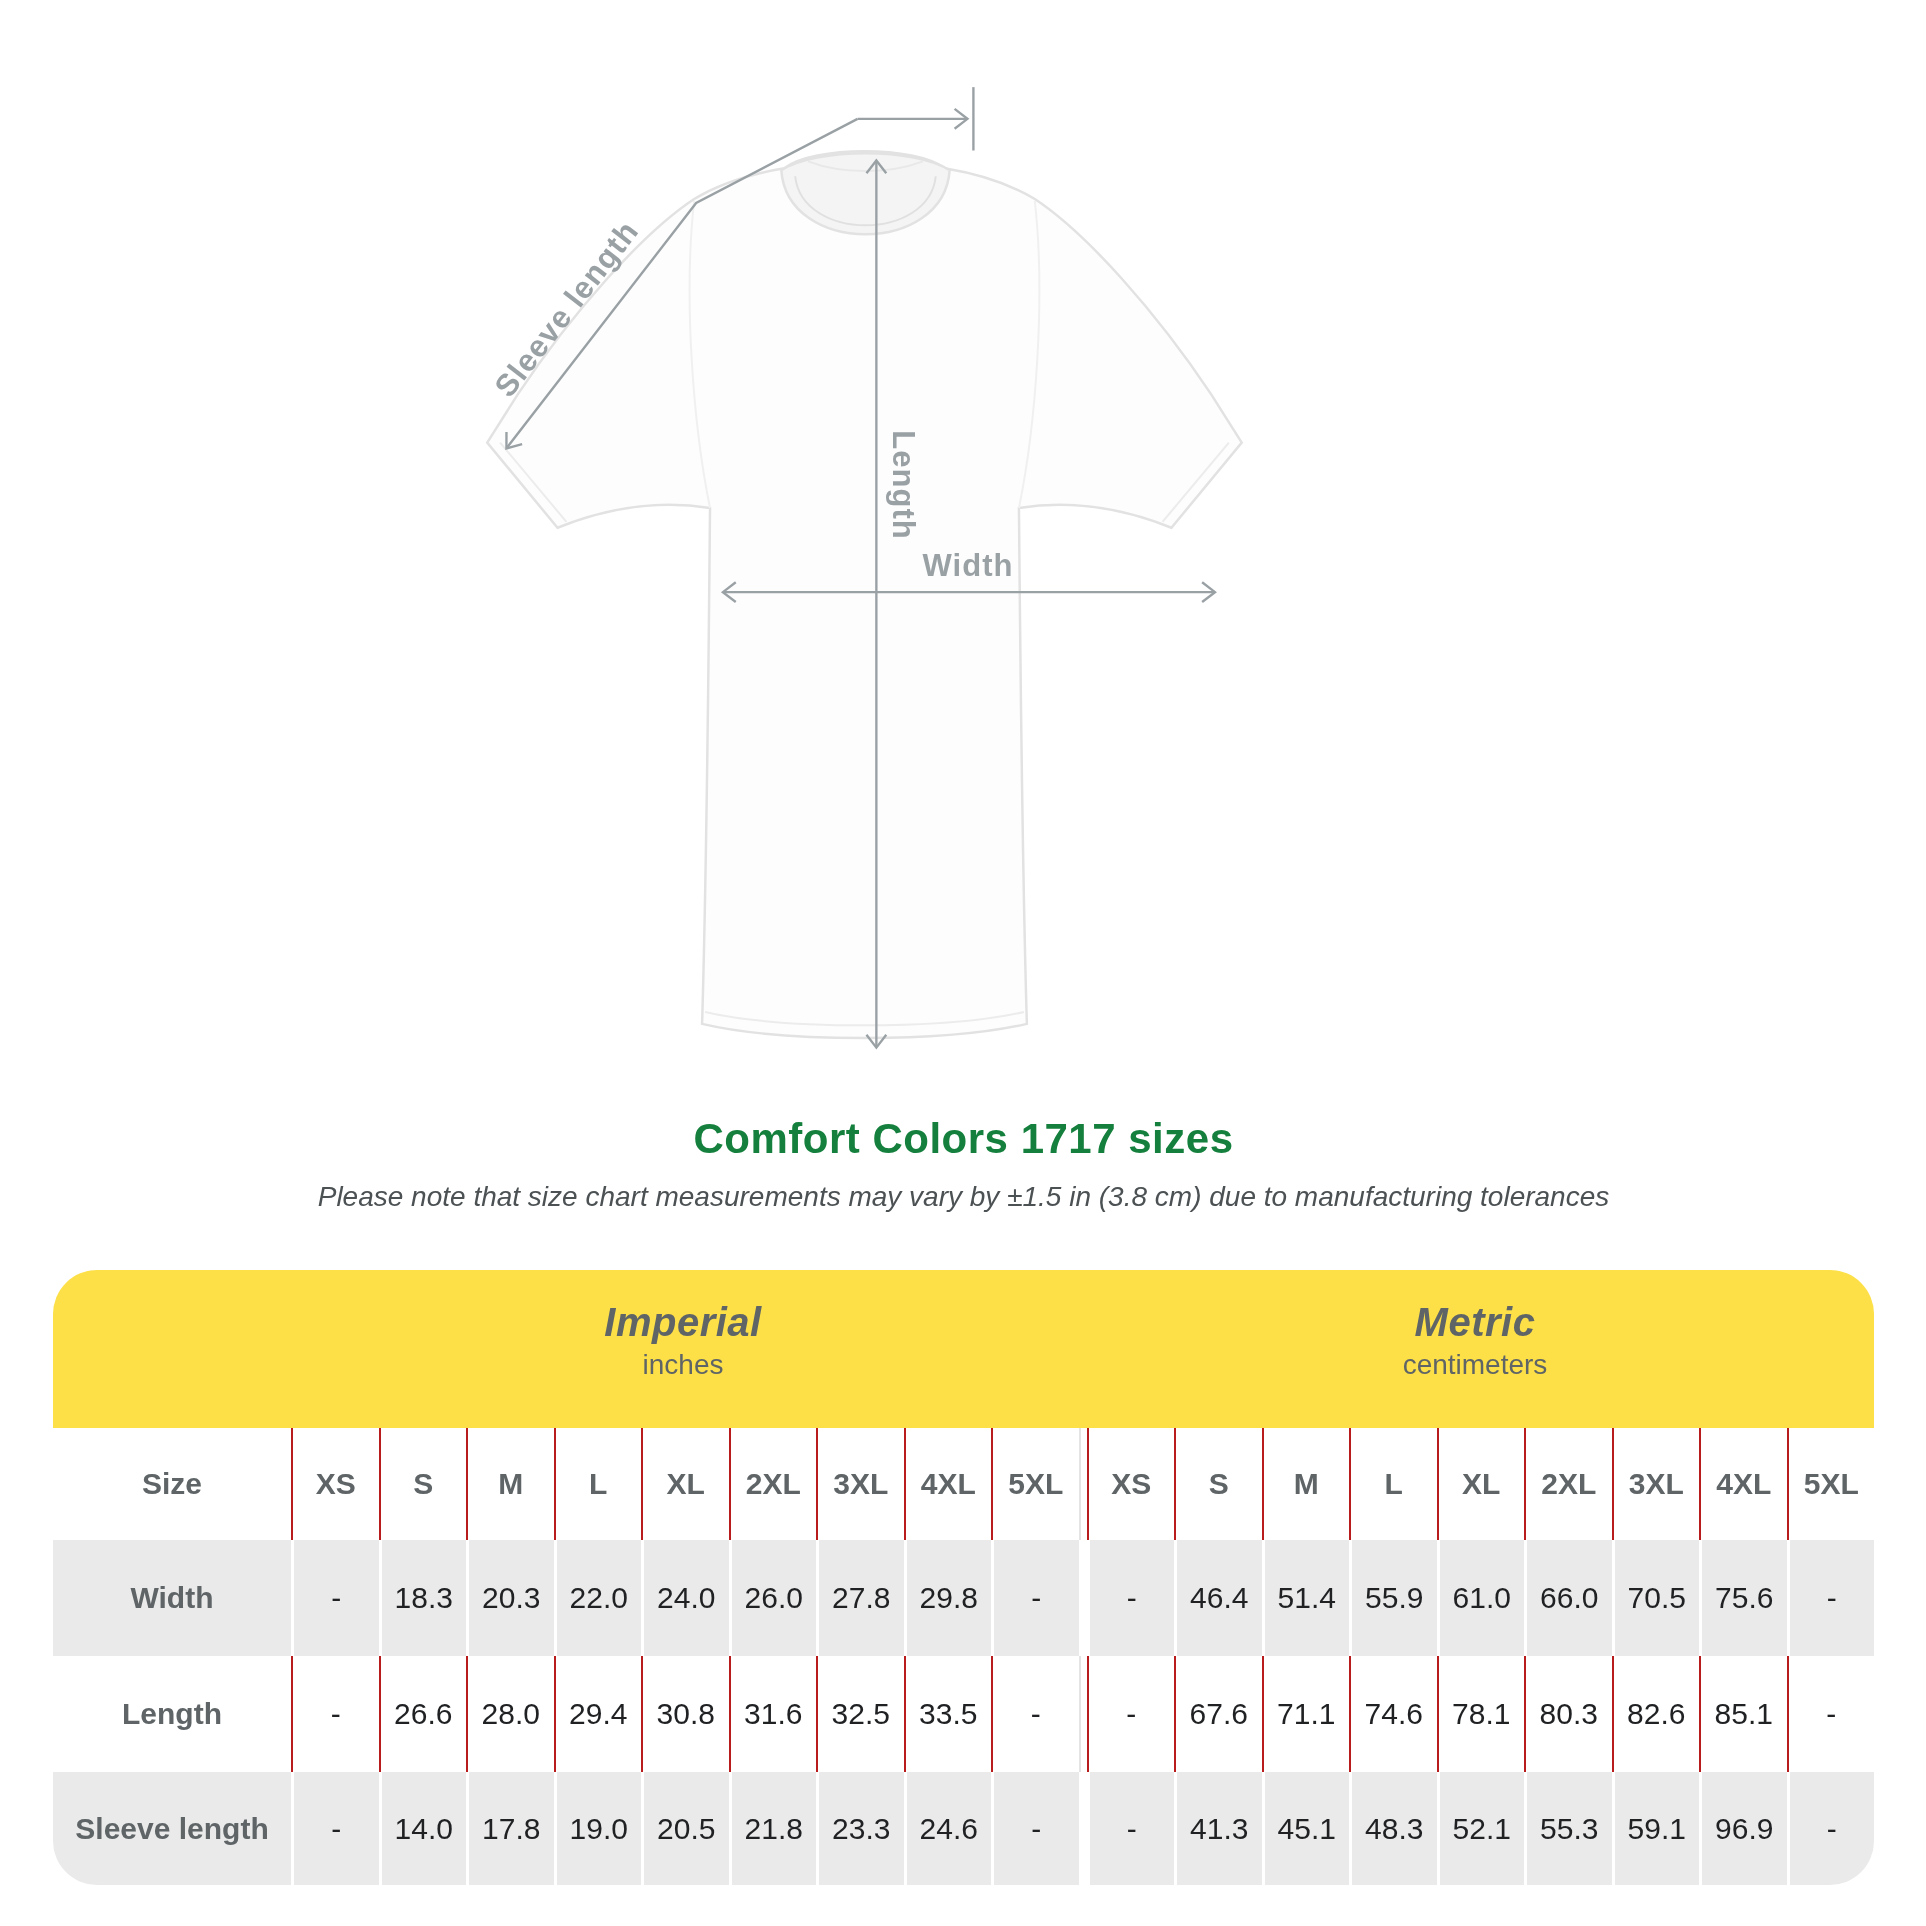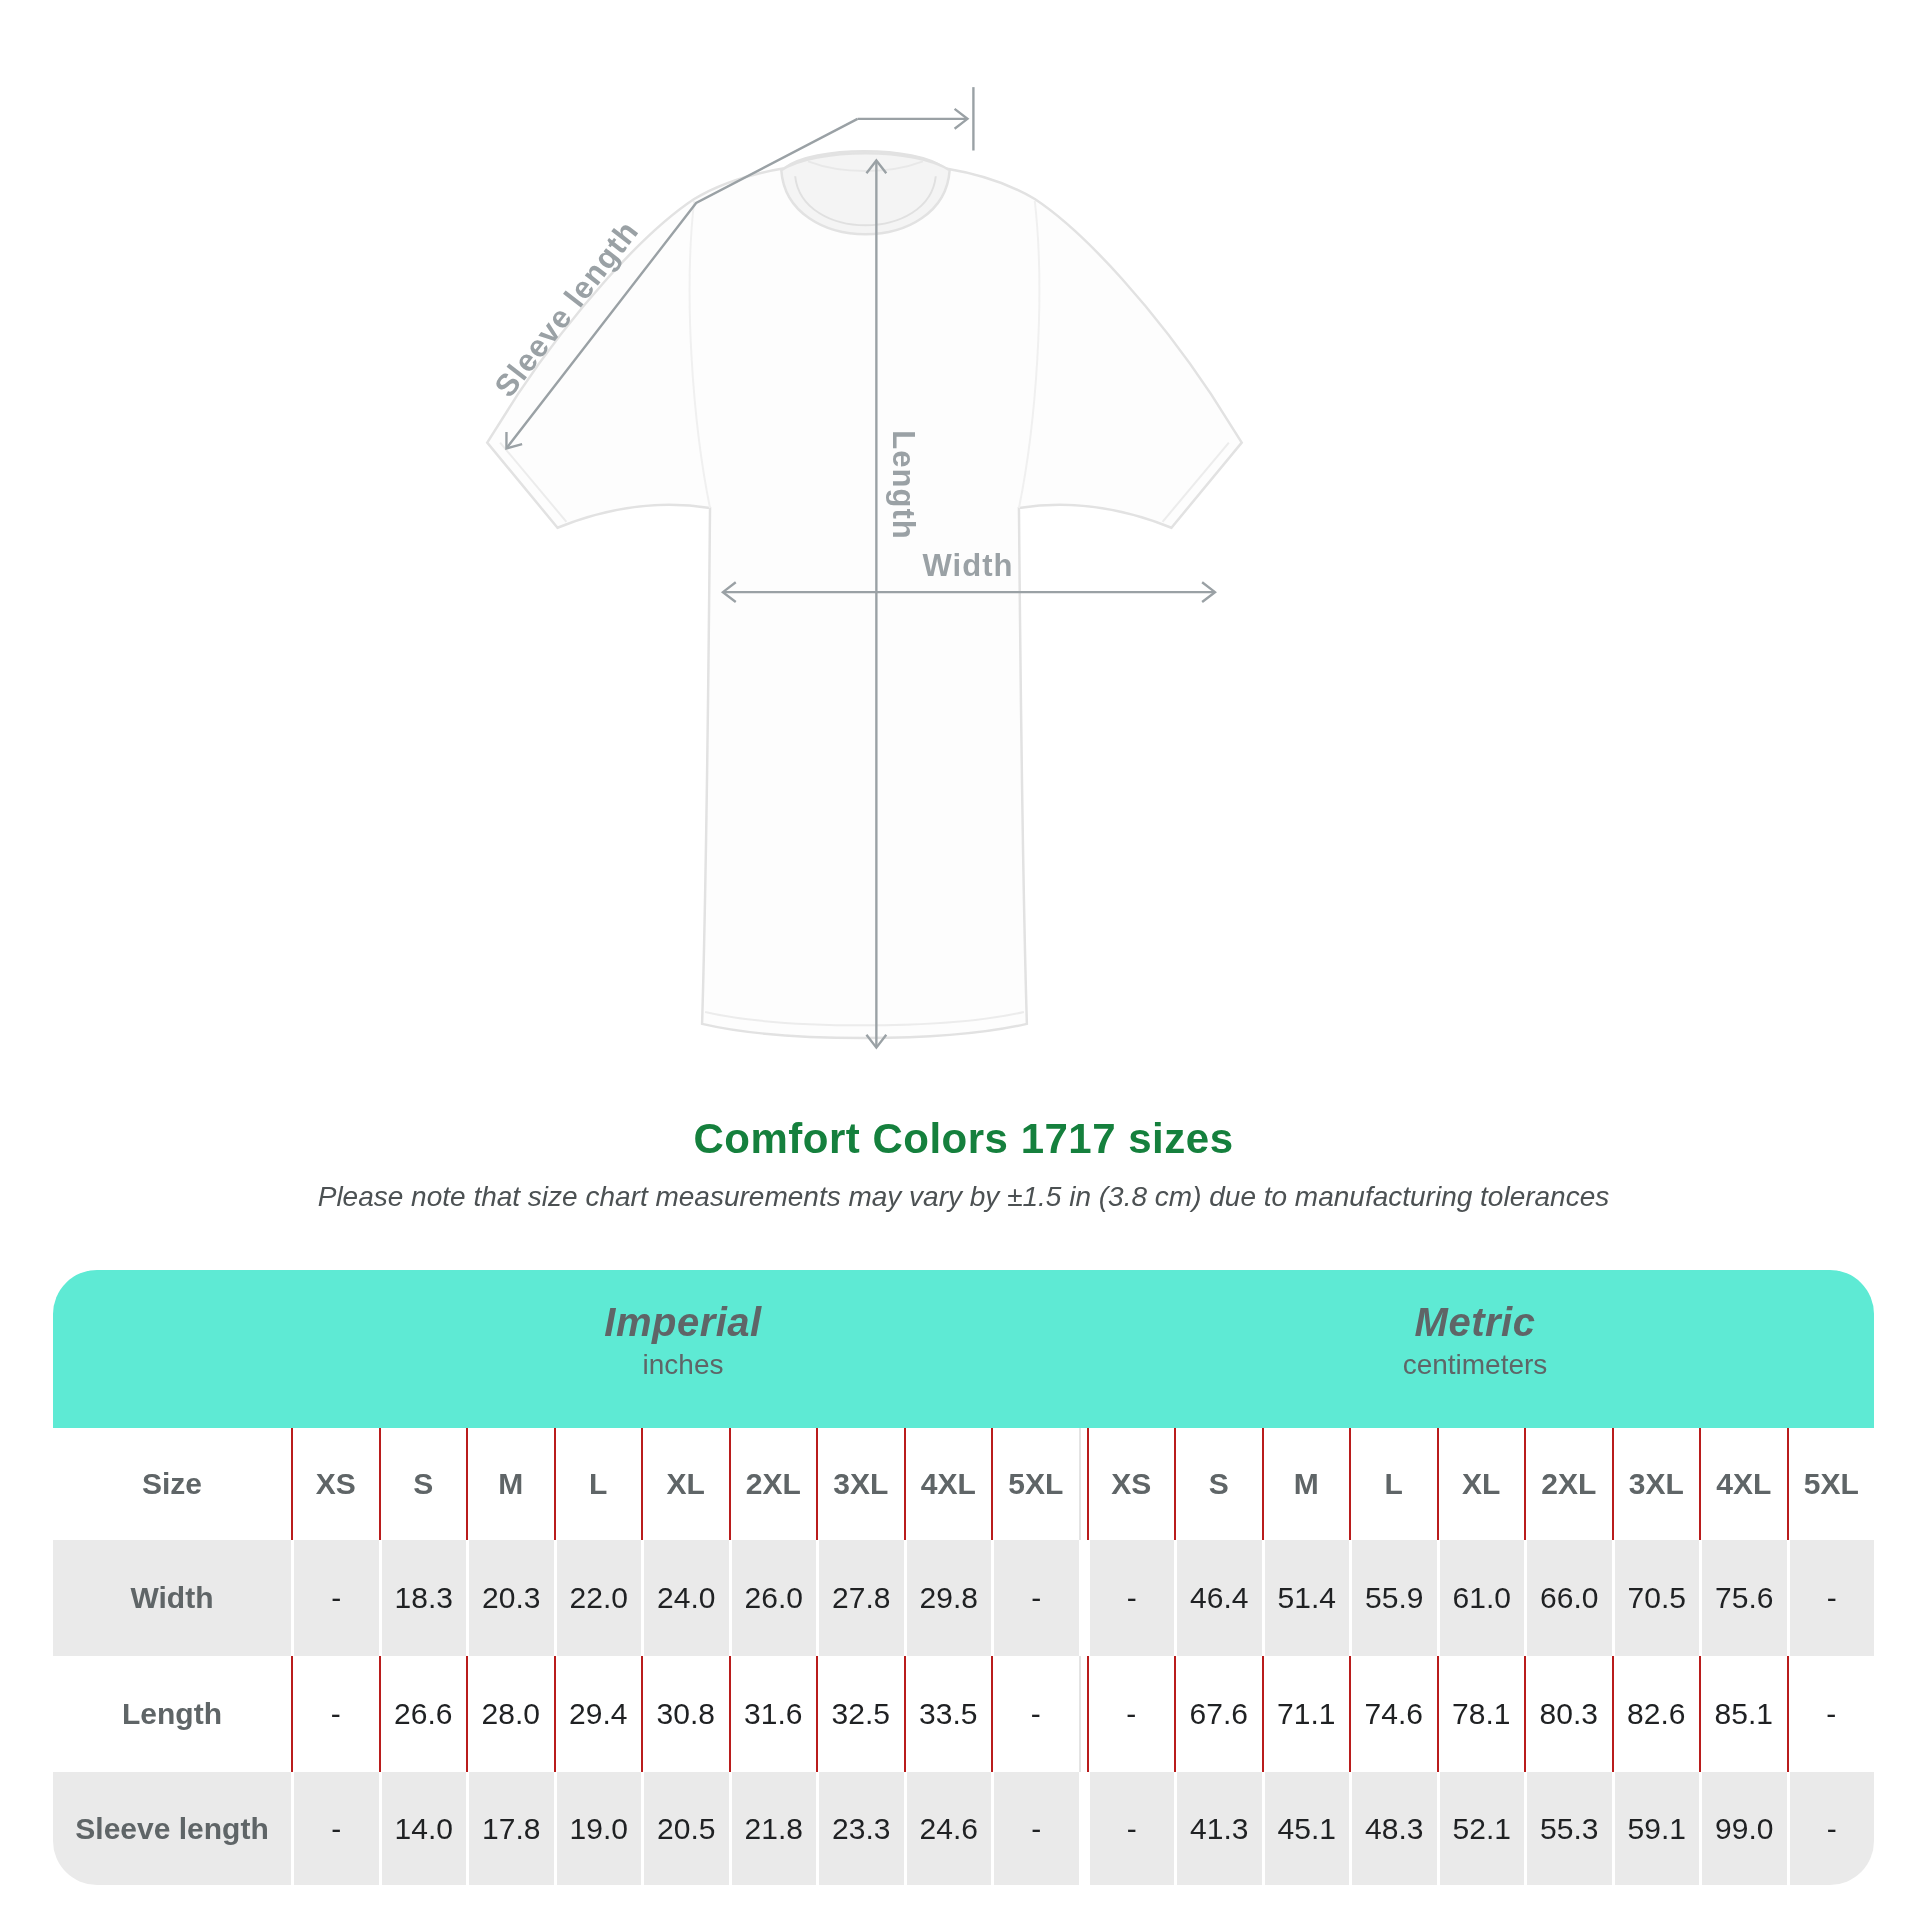--- a/index.html
+++ b/index.html
@@ -17,21 +17,21 @@
   .lbl-sleeve{left:567px;top:309px;transform:translate(-50%,-50%) rotate(-52.3deg);}
   .lbl-length{left:903px;top:485px;transform:translate(-50%,-50%) rotate(90deg);}
   .lbl-width{left:968px;top:566px;transform:translate(-50%,-50%);}
   
   .title-block{position:absolute;left:0;top:1115px;width:1927px;text-align:center;}
   .page-title{font-size:42px;font-weight:bold;color:#15803d;letter-spacing:0.5px;}
   .page-subtitle{margin-top:18px;font-size:28px;font-style:italic;color:#4c5153;}
   
   .sizetable{position:absolute;left:53px;top:1270px;width:1821px;height:619px;}
   .band{
-    position:relative;height:158px;background:#5eead4;border-radius:44px 44px 0 0;
+    position:relative;height:158px;background:#fde047;border-radius:44px 44px 0 0;
   }
   .band-group{position:absolute;top:30px;text-align:center;transform:translateX(-50%);}
   .band-group.imperial{left:630px;}
   .band-group.metric{left:1422px;}
   .band-title{font-size:40px;font-weight:bold;font-style:italic;color:#5f6567;letter-spacing:0.5px;}
   .band-unit{margin-top:4px;font-size:28px;color:#5f6567;}
   .tr{
     display:grid;
     grid-template-columns:238px repeat(9,1fr) 8px repeat(9,1fr);
   }
@@ -206,19 +206,19 @@
       <div class="td v">24.6</div>
       <div class="td v">-</div>
       <div class="gapcell"></div>
       <div class="td v">-</div>
       <div class="td v">41.3</div>
       <div class="td v">45.1</div>
       <div class="td v">48.3</div>
       <div class="td v">52.1</div>
       <div class="td v">55.3</div>
       <div class="td v">59.1</div>
-      <div class="td v">99.0</div>
+      <div class="td v">96.9</div>
       <div class="td v last">-</div>
     </div>
 
   </div>
 </div>
 
 
 </body></html>

